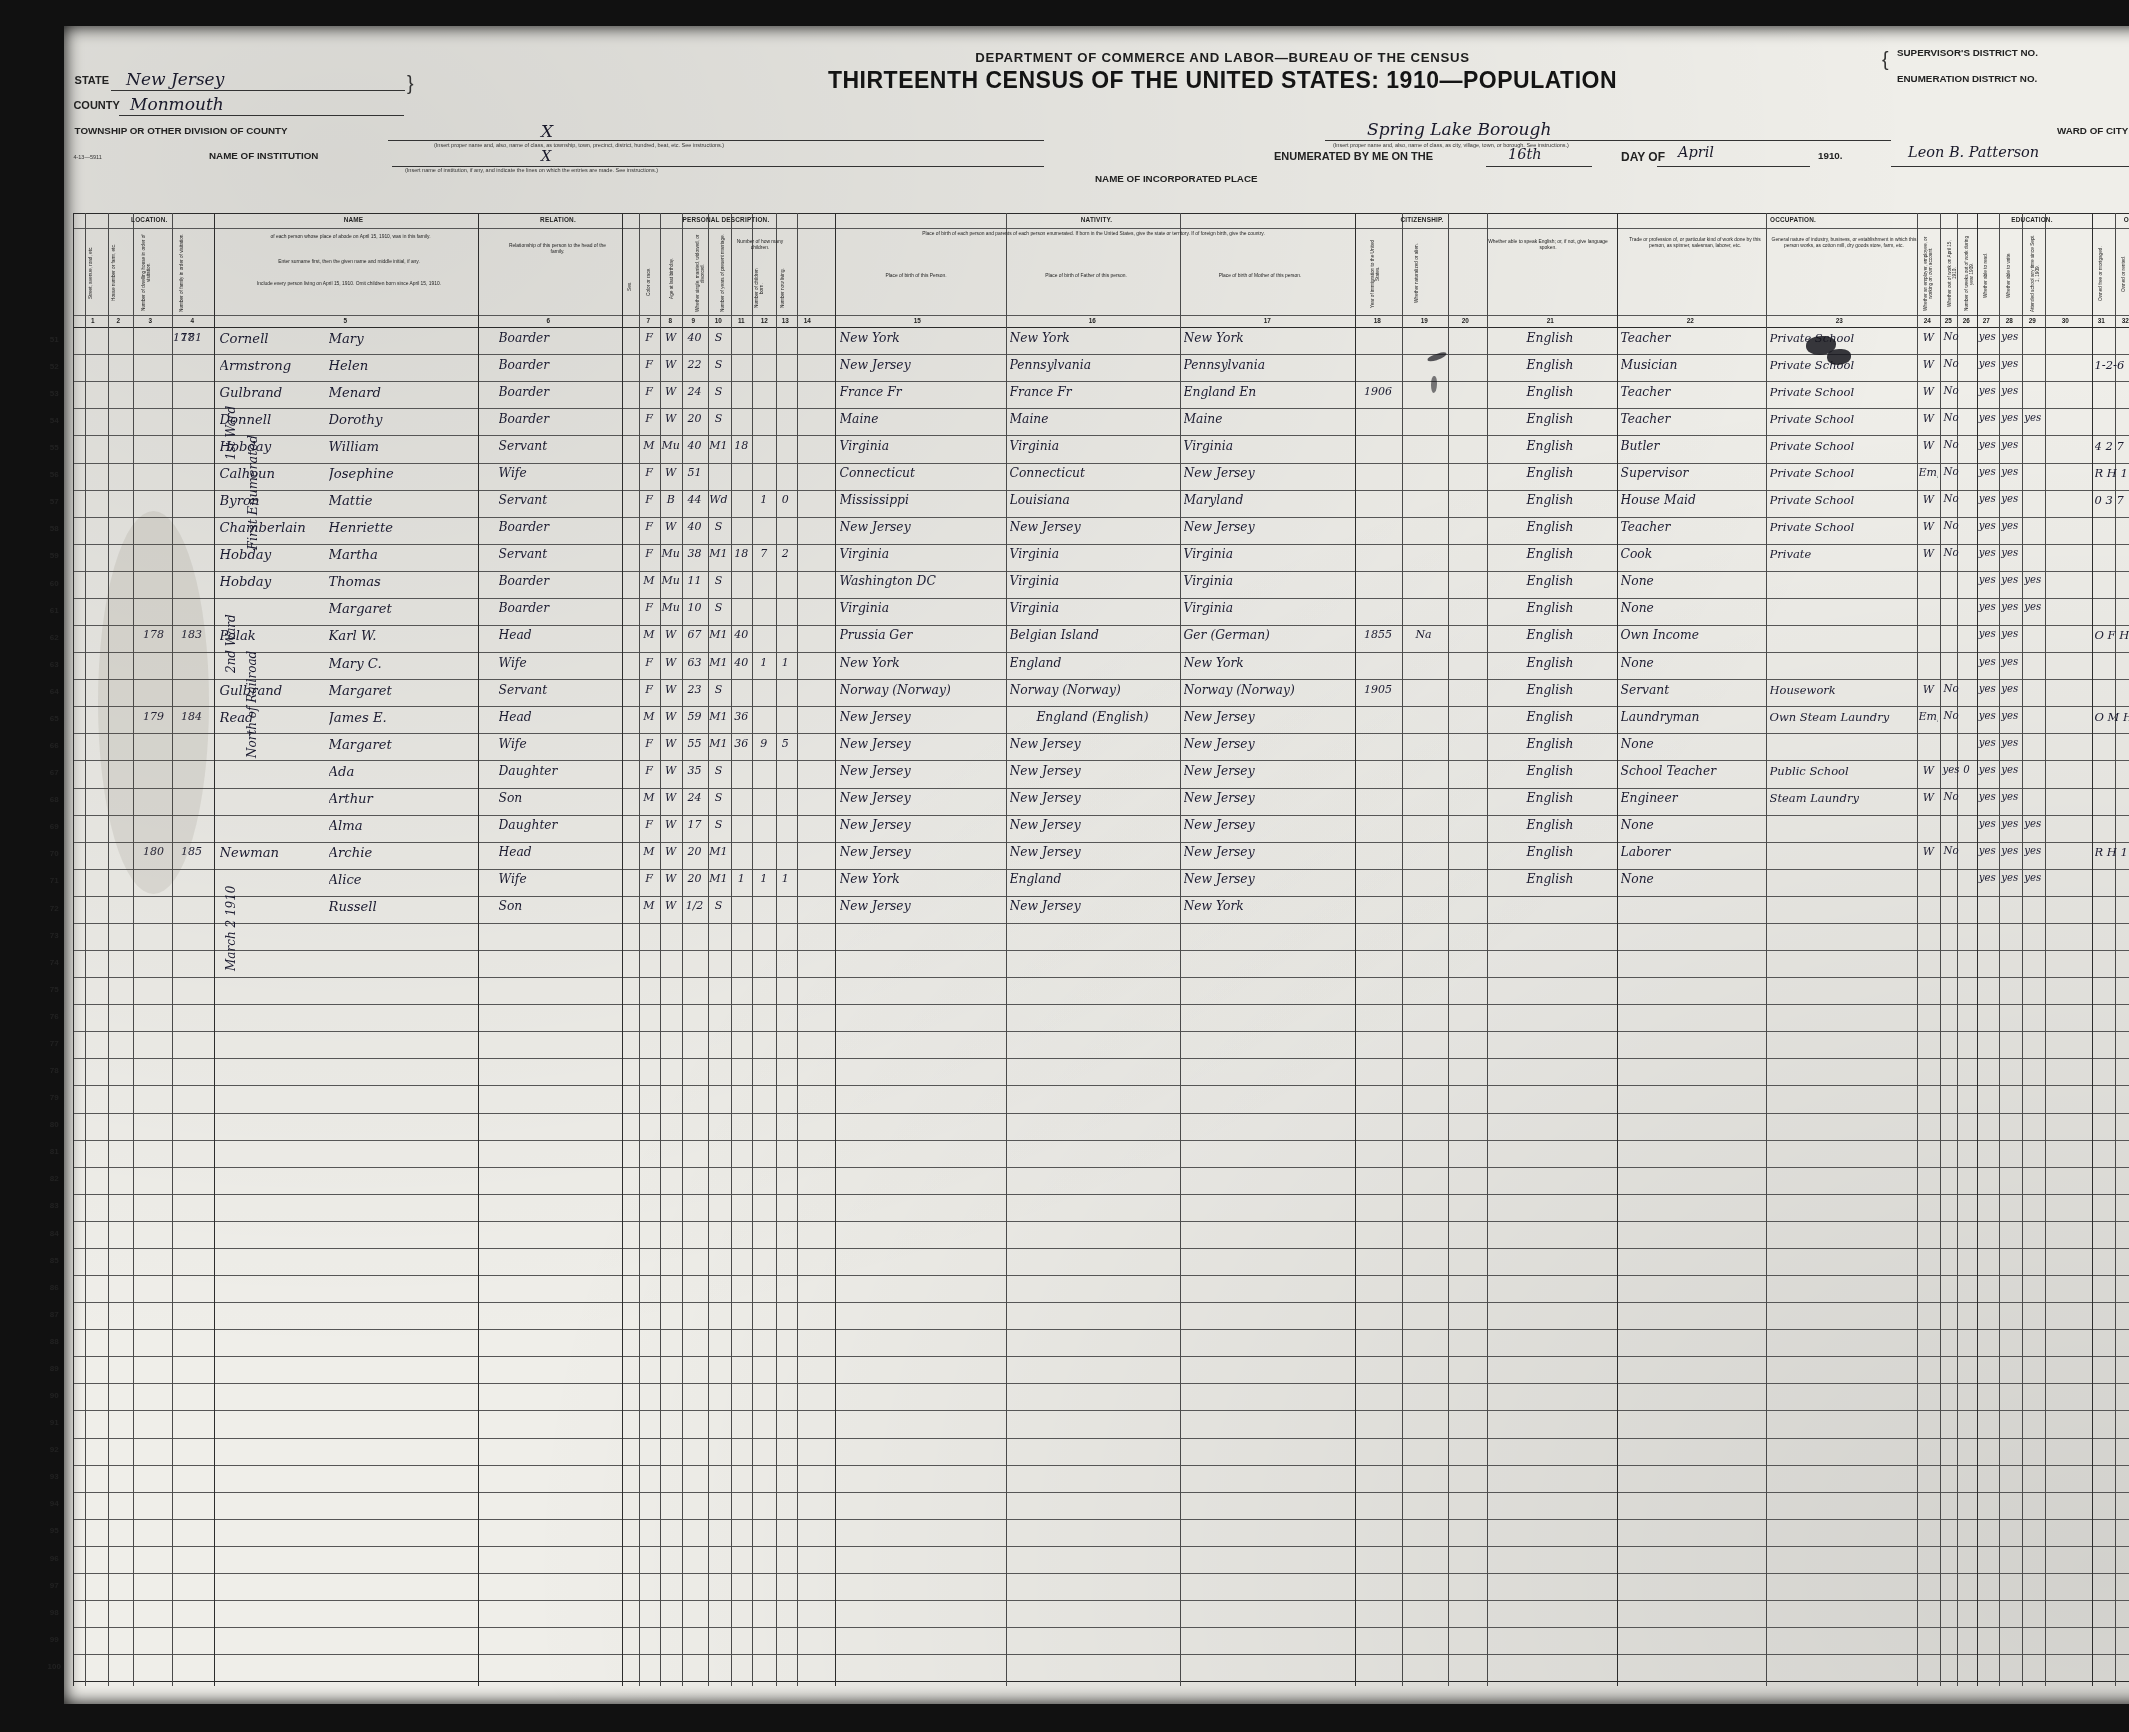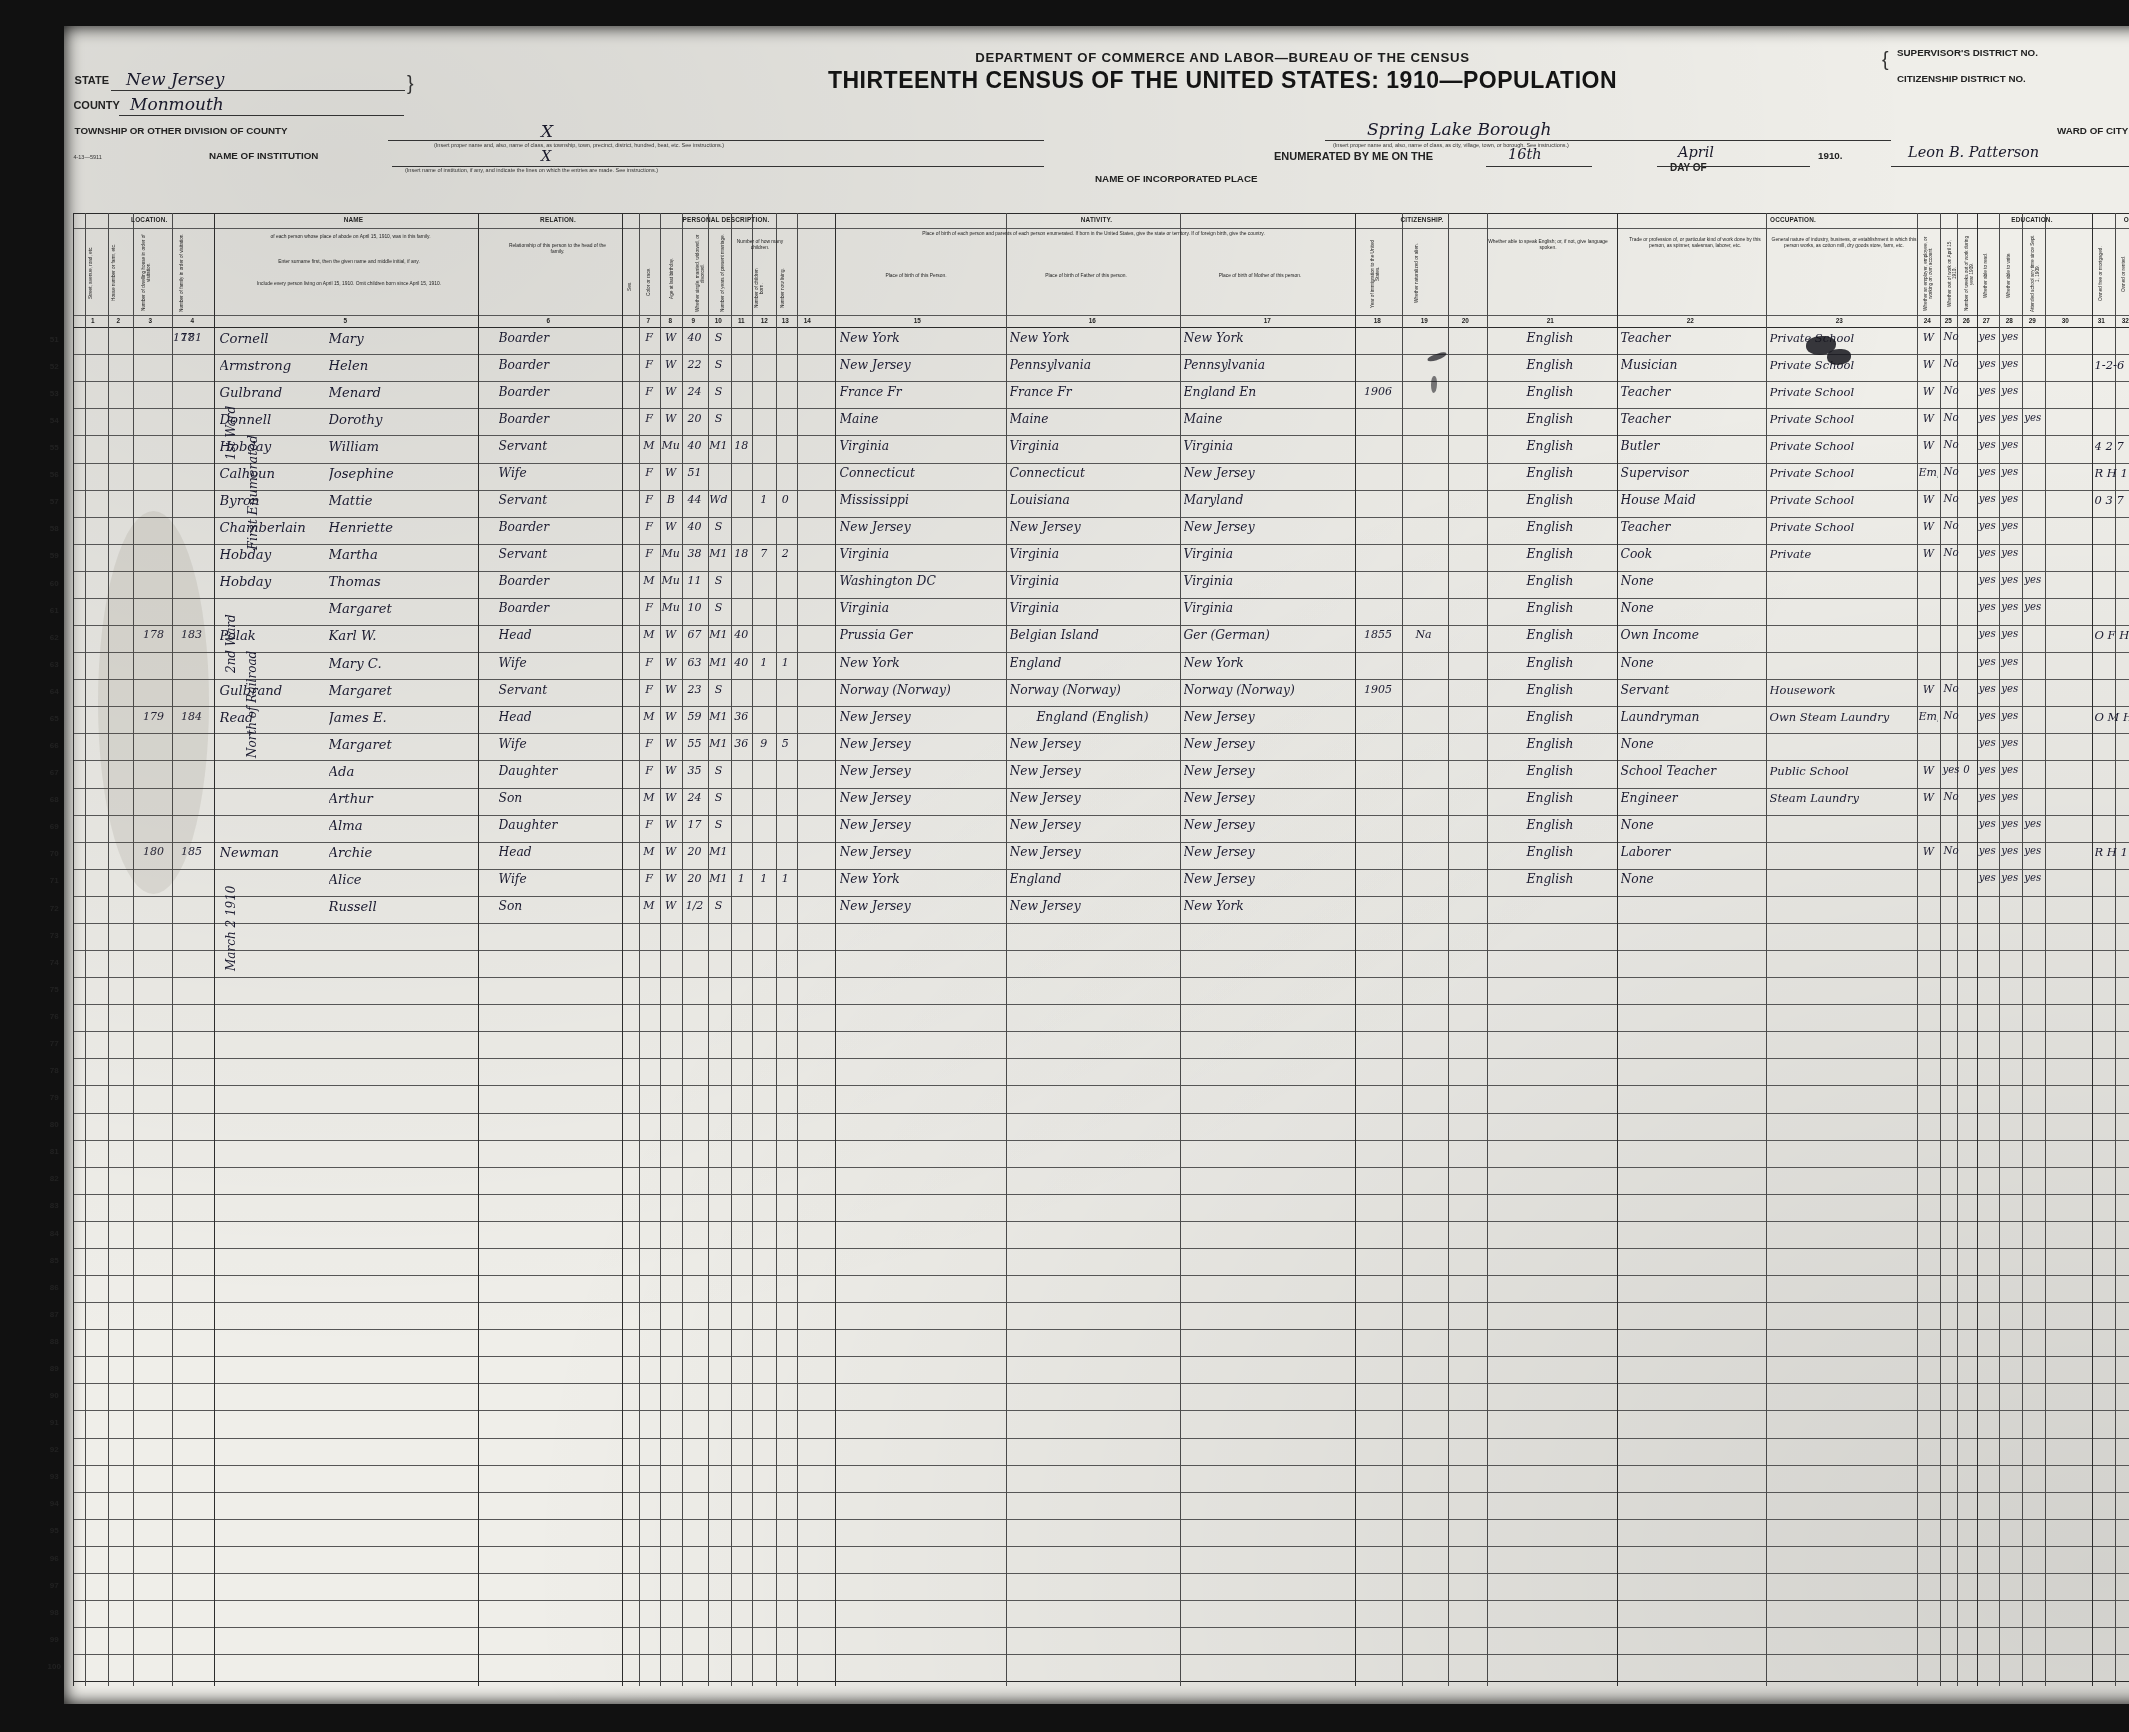--- a/index.html
+++ b/index.html
@@ -72,30 +72,30 @@
 
       <div class="tiny2" style="position:absolute;left:9.4px;top:128px;">4-13—5911</div>
       <div class="hlabel" style="position:absolute;left:145px;top:124px;font-size:9.8px;">NAME OF INSTITUTION</div>
       <div class="rule" style="left:328px;top:140px;width:652px;"></div>
       <div class="script sm" style="position:absolute;left:477px;top:122px;">X</div>
       <div class="tiny2" style="position:absolute;left:341px;top:141px;">(Insert name of institution, if any, and indicate the lines on which the entries are made.  See instructions.)</div>
 
       <div class="hlabel" style="position:absolute;left:1184px;top:124px;font-size:11px;margin-left:26px;">ENUMERATED BY ME ON THE</div>
       <div class="rule" style="left:1422px;top:140px;width:106px;"></div>
       <div class="script sm" style="position:absolute;left:1444px;top:120px;">16th</div>
-      <div class="hlabel" style="position:absolute;left:1606px;top:124px;font-size:10px;margin-top:12px;">DAY OF</div>
+      <div class="hlabel" style="position:absolute;left:1557px;top:124px;font-size:12px;">DAY OF</div>
       <div class="rule" style="left:1593px;top:140px;width:153px;"></div>
       <div class="script sm" style="position:absolute;left:1614px;top:118px;">April</div>
       <div class="hlabel" style="position:absolute;left:1754px;top:124px;font-size:9.8px;">1910.</div>
       <div class="rule" style="left:1827px;top:140px;width:294px;"></div>
       <div class="script sm" style="position:absolute;left:1844px;top:118px;">Leon B. Patterson</div>
 
       <div class="hlabel" style="position:absolute;left:1833px;top:21px;font-size:9.8px;">SUPERVISOR'S DISTRICT NO.</div>
 
-      <div class="hlabel" style="position:absolute;left:1833px;top:47px;font-size:9.8px;">CITIZENSHIP DISTRICT NO.</div>
+      <div class="hlabel" style="position:absolute;left:1833px;top:47px;font-size:9.8px;">ENUMERATION DISTRICT NO.</div>
 
       <div class="brace" style="left:1818px;top:22px;">{</div>
 
     </div>
 
     <div class="tbl">
       <div class="grid">
 
         <div class="hl thick" style="top:0;"></div>
         <div class="hl" style="top:14.5px;"></div>

